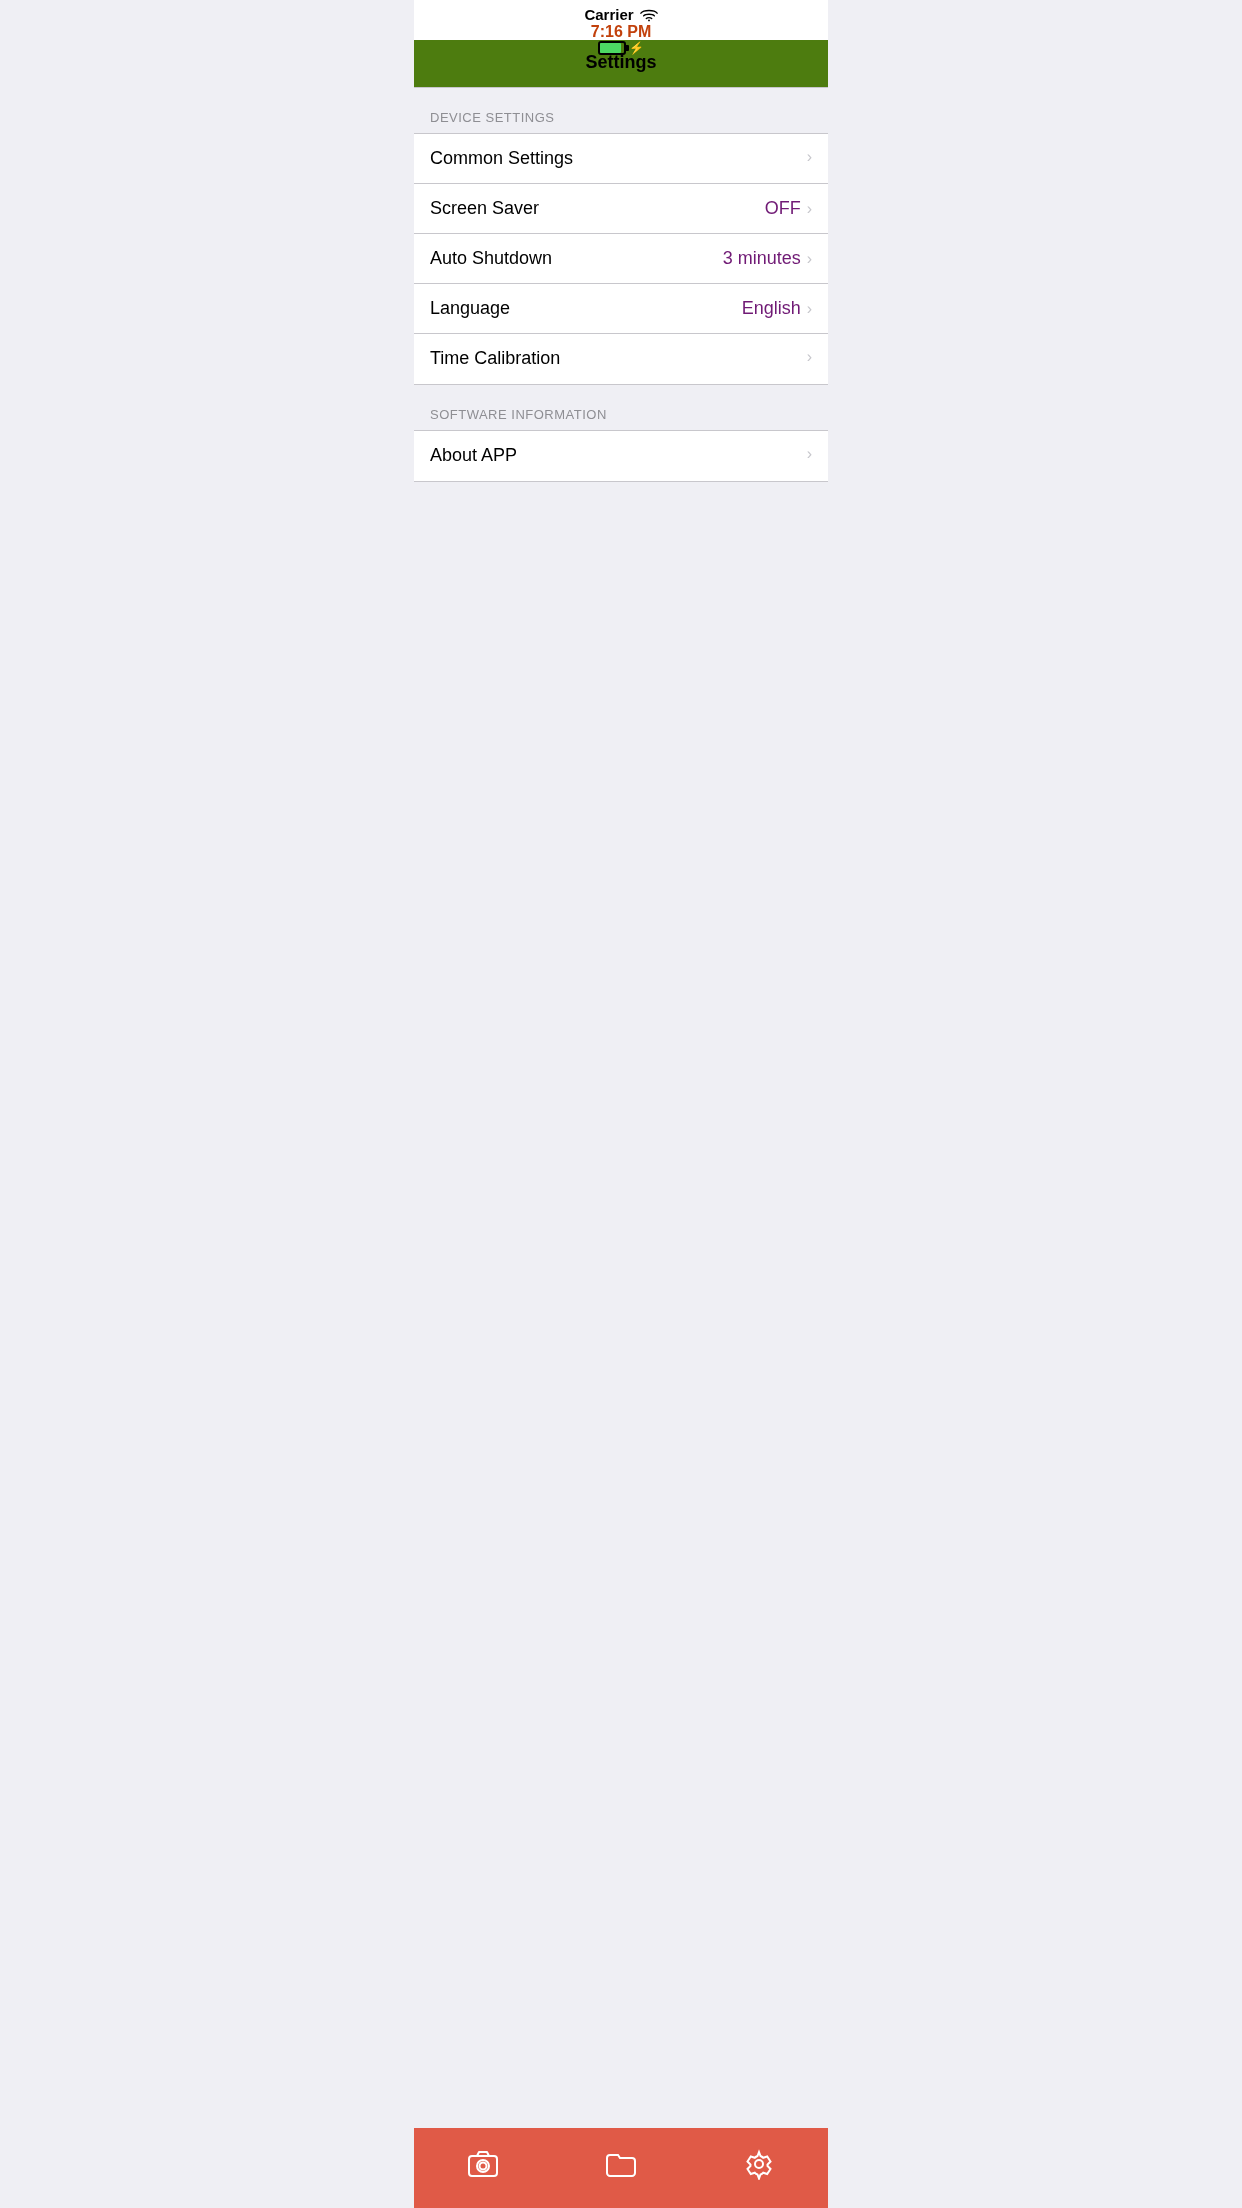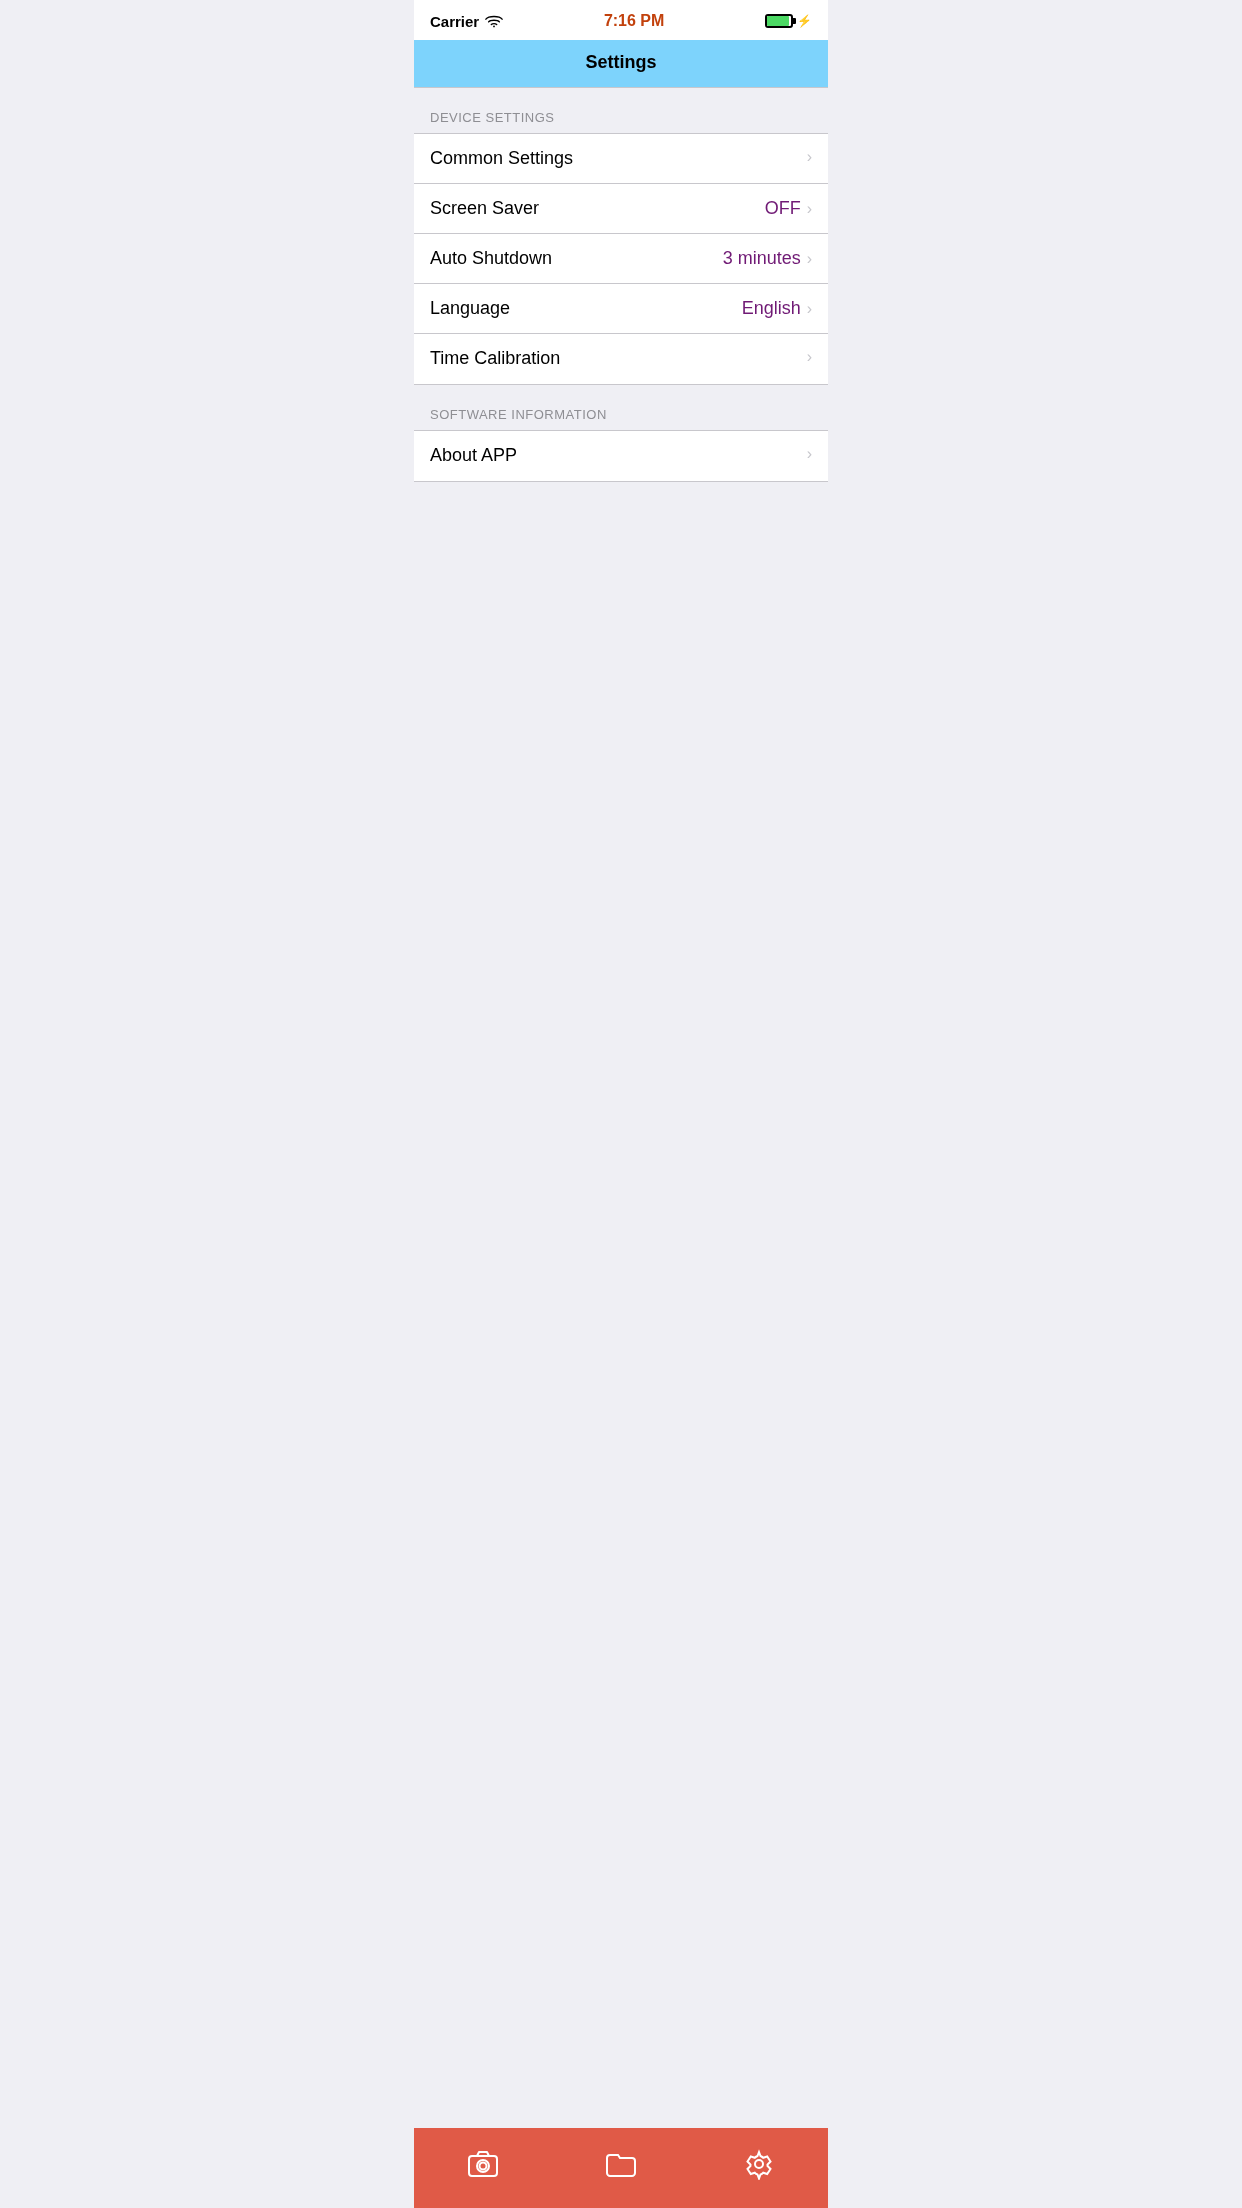--- a/index.html
+++ b/index.html
@@ -20,20 +20,21 @@
     }
 
     
     .status-bar {
       background: #fff;
       display: flex;
       justify-content: space-between;
       align-items: center;
       padding: 6px 16px 4px;
       height: 40px;
+      flex-direction: column;
     }
 
     .status-left {
       display: flex;
       align-items: center;
       gap: 6px;
       font-size: 15px;
       font-weight: 600;
     }
 
@@ -89,21 +90,21 @@
       border-radius: 1px;
     }
 
     .bolt-icon {
       font-size: 12px;
       color: #000;
     }
 
     
     .nav-bar {
-      background: #7dd3fc;
+      background: #4d7c0f;
       border-bottom: 1px solid #c8c7cc;
       text-align: center;
       padding: 12px 16px 14px;
     }
 
     .nav-title {
       font-size: 18px;
       font-weight: 600;
       color: #000;
     }

